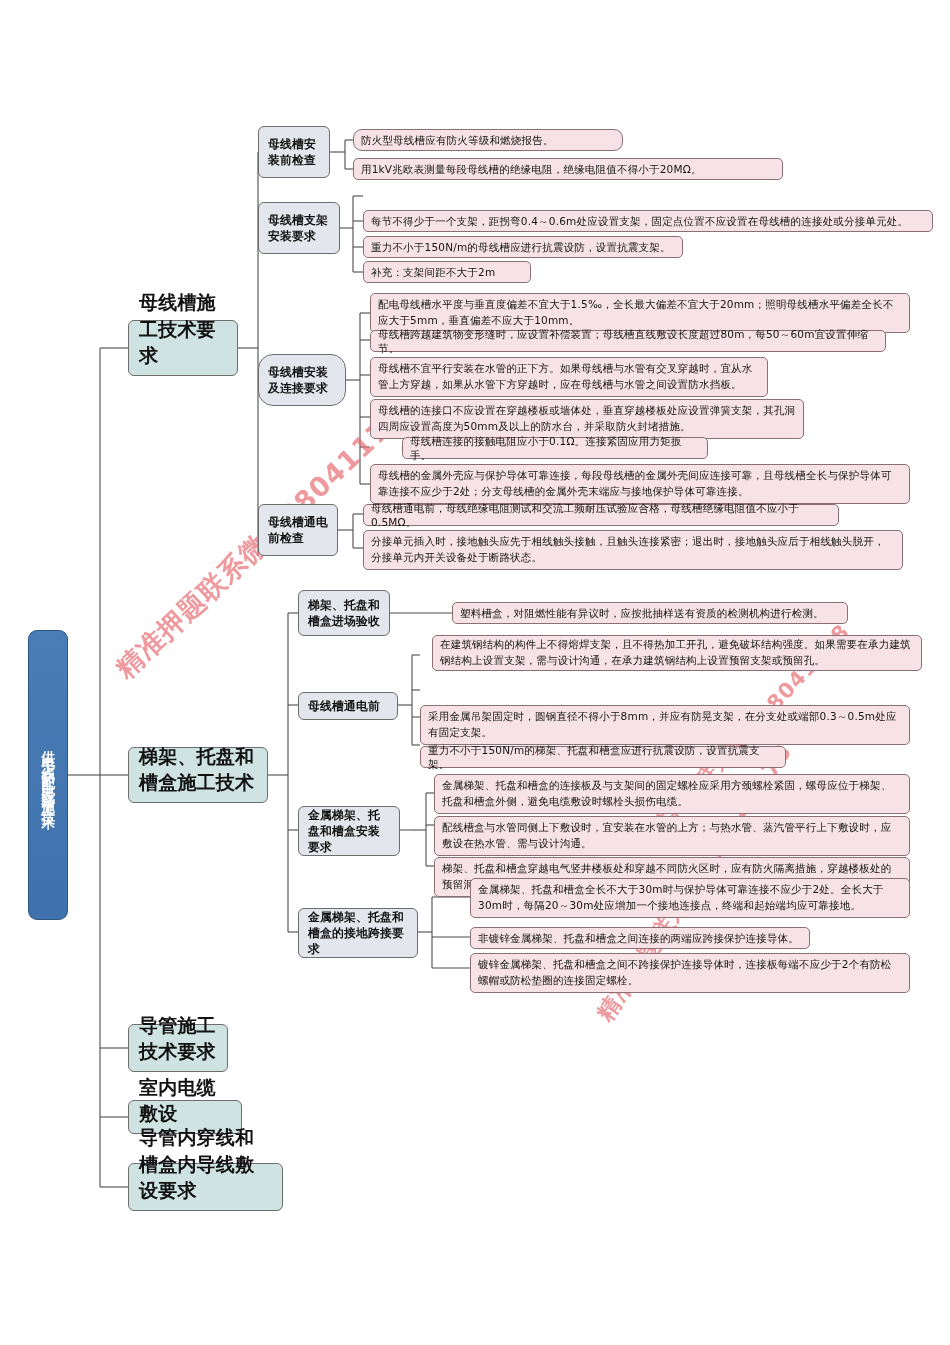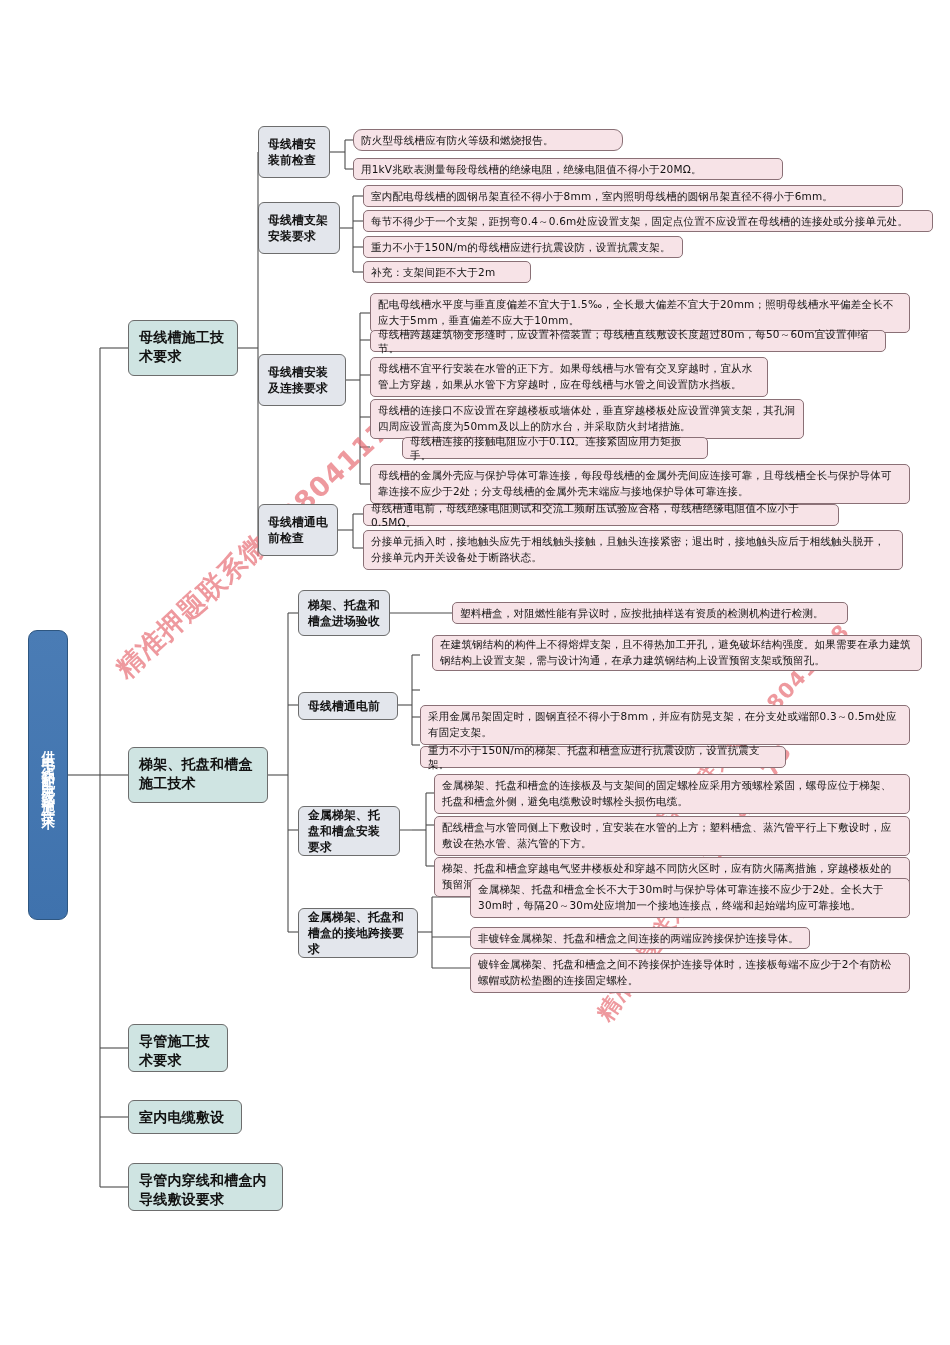--- a/index.html
+++ b/index.html
@@ -75,24 +75,24 @@
     text-orientation: upright;
     letter-spacing: 5.5px;
     line-height: 1;
   }
 
   
   .l1 {
     background: #cfe4e2;
     border: 1.4px solid #6d6d6d;
     font-weight: 700;
-    font-size: 14px;
+    font-size: 19px;
     padding: 7px 10px;
     display: flex;
-    align-items: flex-start;
+    align-items: flex-end;
   }
   
   .l2 {
     background: #e3e6ec;
     border: 1.4px solid #6d6d6d;
     font-weight: 700;
     font-size: 11.8px;
     padding: 6px 9px;
     display: flex;
     align-items: center;
@@ -219,38 +219,35 @@
   </div>
 
   <div class="node l2" style="left:258px; top:126px; width:72px; height:52px;">
     <span>母线槽安装前检查</span>
   </div>
 
   <div class="node l2" style="left:258px; top:202px; width:82px; height:52px;">
     <span>母线槽支架安装要求</span>
   </div>
 
-  <div class="node l2" style="left:258px; top:354px; width:88px; height:52px;">
+  <div class="node l2" style="left:258px; top:354px; width:88px; height:52px;border-radius:15px;">
     <span>母线槽安装及连接要求</span>
   </div>
 
   <div class="node l2" style="left:258px; top:504px; width:80px; height:52px;">
     <span>母线槽通电前检查</span>
   </div>
 
   <div class="node leaf" style="left:353px; top:129px; width:270px; height:22px;border-radius:9px;">
     <span>防火型母线槽应有防火等级和燃烧报告。</span>
   </div>
   <div class="node leaf" style="left:353px; top:158px; width:430px; height:22px;">
     <span>用1kV兆欧表测量每段母线槽的绝缘电阻，绝缘电阻值不得小于20MΩ。</span>
   </div>
 
-  <div class="node leaf" style="left:363px; top:185px; width:540px; height:22px;">
-    <span>室内配电母线槽的圆钢吊架直径不得小于8mm，室内照明母线槽的圆钢吊架直径不得小于6mm。</span>
-  </div>
   <div class="node leaf" style="left:363px; top:210px; width:570px; height:22px;">
     <span>每节不得少于一个支架，距拐弯0.4～0.6m处应设置支架，固定点位置不应设置在母线槽的连接处或分接单元处。</span>
   </div>
   <div class="node leaf" style="left:363px; top:236px; width:320px; height:22px;">
     <span>重力不小于150N/m的母线槽应进行抗震设防，设置抗震支架。</span>
   </div>
   <div class="node leaf" style="left:363px; top:261px; width:168px; height:22px;">
     <span>补充：支架间距不大于2m</span>
   </div>
 
@@ -307,21 +304,21 @@
     <span>采用金属吊架固定时，圆钢直径不得小于8mm，并应有防晃支架，在分支处或端部0.3～0.5m处应有固定支架。</span>
   </div>
   <div class="node leaf" style="left:420px; top:746px; width:366px; height:22px;">
     <span>重力不小于150N/m的梯架、托盘和槽盒应进行抗震设防，设置抗震支架。</span>
   </div>
 
   <div class="node leaf two" style="left:434px; top:774px; width:476px; height:40px;">
     <span>金属梯架、托盘和槽盒的连接板及与支架间的固定螺栓应采用方颈螺栓紧固，螺母应位于梯架、托盘和槽盒外侧，避免电缆敷设时螺栓头损伤电缆。</span>
   </div>
   <div class="node leaf two" style="left:434px; top:816px; width:476px; height:40px;">
-    <span>配线槽盒与水管同侧上下敷设时，宜安装在水管的上方；塑料槽盒、蒸汽管平行上下敷设时，应敷设在热水管、蒸汽管的下方。</span>
+    <span>配线槽盒与水管同侧上下敷设时，宜安装在水管的上方；与热水管、蒸汽管平行上下敷设时，应敷设在热水管、需与设计沟通。</span>
   </div>
   <div class="node leaf two" style="left:434px; top:857px; width:476px; height:40px;">
     <span>梯架、托盘和槽盒穿越电气竖井楼板处和穿越不同防火区时，应有防火隔离措施，穿越楼板处的预留洞周边应砌筑防水台。</span>
   </div>
 
   <div class="node leaf two" style="left:470px; top:878px; width:440px; height:40px;">
     <span>金属梯架、托盘和槽盒全长不大于30m时与保护导体可靠连接不应少于2处。全长大于30m时，每隔20～30m处应增加一个接地连接点，终端和起始端均应可靠接地。</span>
   </div>
   <div class="node leaf" style="left:470px; top:927px; width:340px; height:22px;">
     <span>非镀锌金属梯架、托盘和槽盒之间连接的两端应跨接保护连接导体。</span>

